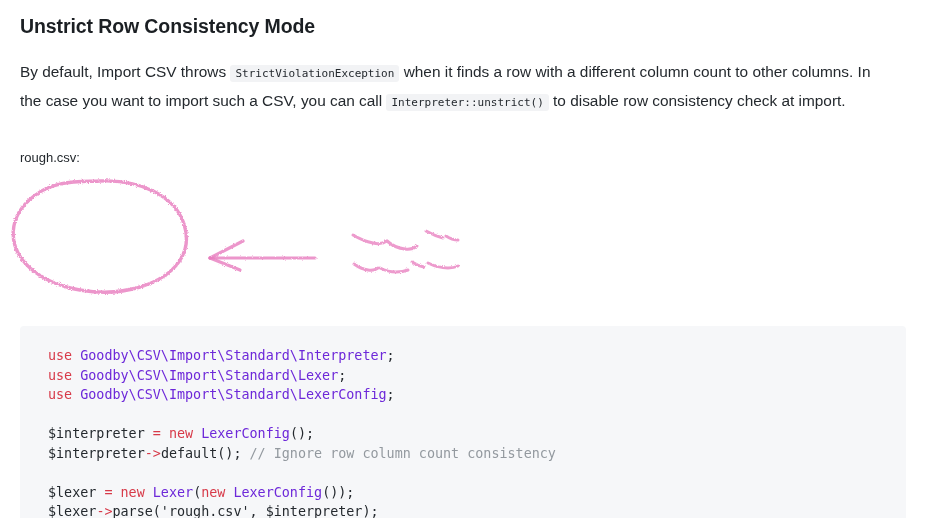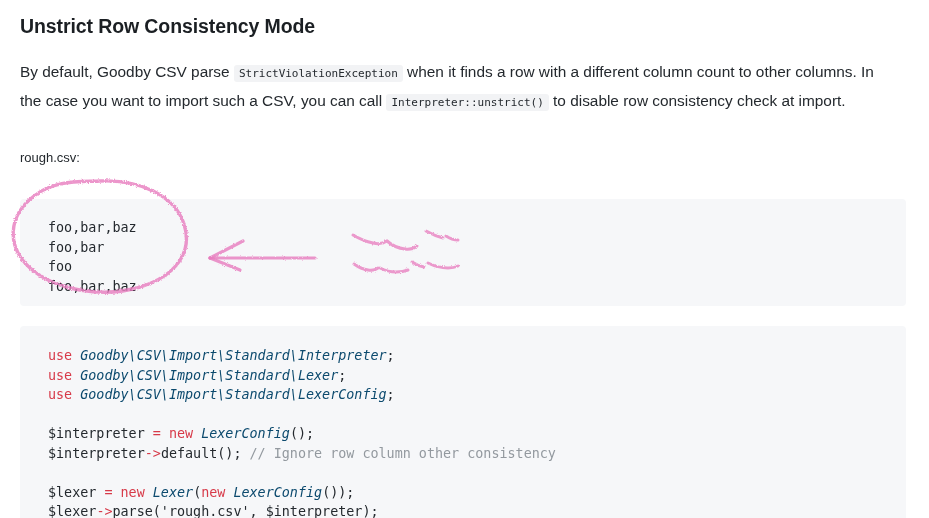--- a/index.html
+++ b/index.html
@@ -90,21 +90,21 @@
     height: 107px;
     padding: 19px 0 0 28px;
   }
   #php-block {
     top: 313px;
     height: 205px;
     padding: 20px 0 0 28px;
   }
 
   .tok-keyword { color: #d73a49; text-align: right; }
-  .tok-class   { color: #0c4a6e; font-style: italic; }
+  .tok-class   { color: #6d28d9; }
   .tok-op      { color: #d73a49; }
   .tok-comment { color: #93999f; }
   .tok-plain   { color: #24292e; }
   .blank-line  { display: block; height: 19.5px; }
 
   
   #annotation-layer {
     position: absolute;
     left: 0;
     top: 0;
@@ -114,35 +114,31 @@
   }
 </style>
 </head>
 <body>
 
 <div class="page">
 
   <h2 class="doc-heading">Unstrict Row Consistency Mode</h2>
 
   <p class="doc-paragraph">
-    <span>By default, Goodby CSV parse </span><code class="inline">StrictViolationException</code><span> when it finds a row with a different column count to other columns. In the case you want to import such a CSV, you can call </span><code class="inline">Interpreter::unstrict()</code><span> to disable row consistency check at import.</span>
+    <span>By default, Import CSV throws </span><code class="inline">StrictViolationException</code><span> when it finds a row with a different column count to other columns. In the case you want to import such a CSV, you can call </span><code class="inline">Interpreter::unstrict()</code><span> to disable row consistency check at import.</span>
   </p>
 
   <p class="file-caption">rough.csv:</p>
 
-  <pre class="code-block" id="csv-block"><span>foo,bar,baz</span>
-<span>foo,bar</span>
-<span>foo</span>
-<span>foo,bar,baz</span></pre>
 
   <pre class="code-block" id="php-block"><span class="tok-keyword">use</span> <span class="tok-class">Goodby\CSV\Import\Standard\Interpreter</span><span class="tok-plain">;</span>
 <span class="tok-keyword">use</span> <span class="tok-class">Goodby\CSV\Import\Standard\Lexer</span><span class="tok-plain">;</span>
 <span class="tok-keyword">use</span> <span class="tok-class">Goodby\CSV\Import\Standard\LexerConfig</span><span class="tok-plain">;</span>
 <span class="blank-line"></span><span class="tok-plain">$interpreter </span><span class="tok-op">=</span><span class="tok-keyword"> new </span><span class="tok-class">LexerConfig</span><span class="tok-plain">();</span>
-<span class="tok-plain">$interpreter</span><span class="tok-op">-&gt;</span><span class="tok-plain">default(); </span><span class="tok-comment">// Ignore row column other consistency</span>
+<span class="tok-plain">$interpreter</span><span class="tok-op">-&gt;</span><span class="tok-plain">default(); </span><span class="tok-comment">// Ignore row column count consistency</span>
 <span class="blank-line"></span><span class="tok-plain">$lexer </span><span class="tok-op">=</span><span class="tok-keyword"> new </span><span class="tok-class">Lexer</span><span class="tok-plain">(</span><span class="tok-keyword">new </span><span class="tok-class">LexerConfig</span><span class="tok-plain">());</span>
 <span class="tok-plain">$lexer</span><span class="tok-op">-&gt;</span><span class="tok-plain">parse('rough.csv', $interpreter);</span></pre>
 
   <svg id="annotation-layer" viewBox="0 0 929 518">
     <defs>
       <filter id="roughen" x="-25%" y="-25%" width="150%" height="150%">
         <feTurbulence type="fractalNoise" baseFrequency="0.75" numOctaves="3" seed="7" result="noise"></feTurbulence>
         <feDisplacementMap in="SourceGraphic" in2="noise" scale="3.2" xChannelSelector="R" yChannelSelector="G"></feDisplacementMap>
       </filter>
       <filter id="roughen2" x="-30%" y="-30%" width="160%" height="160%">

